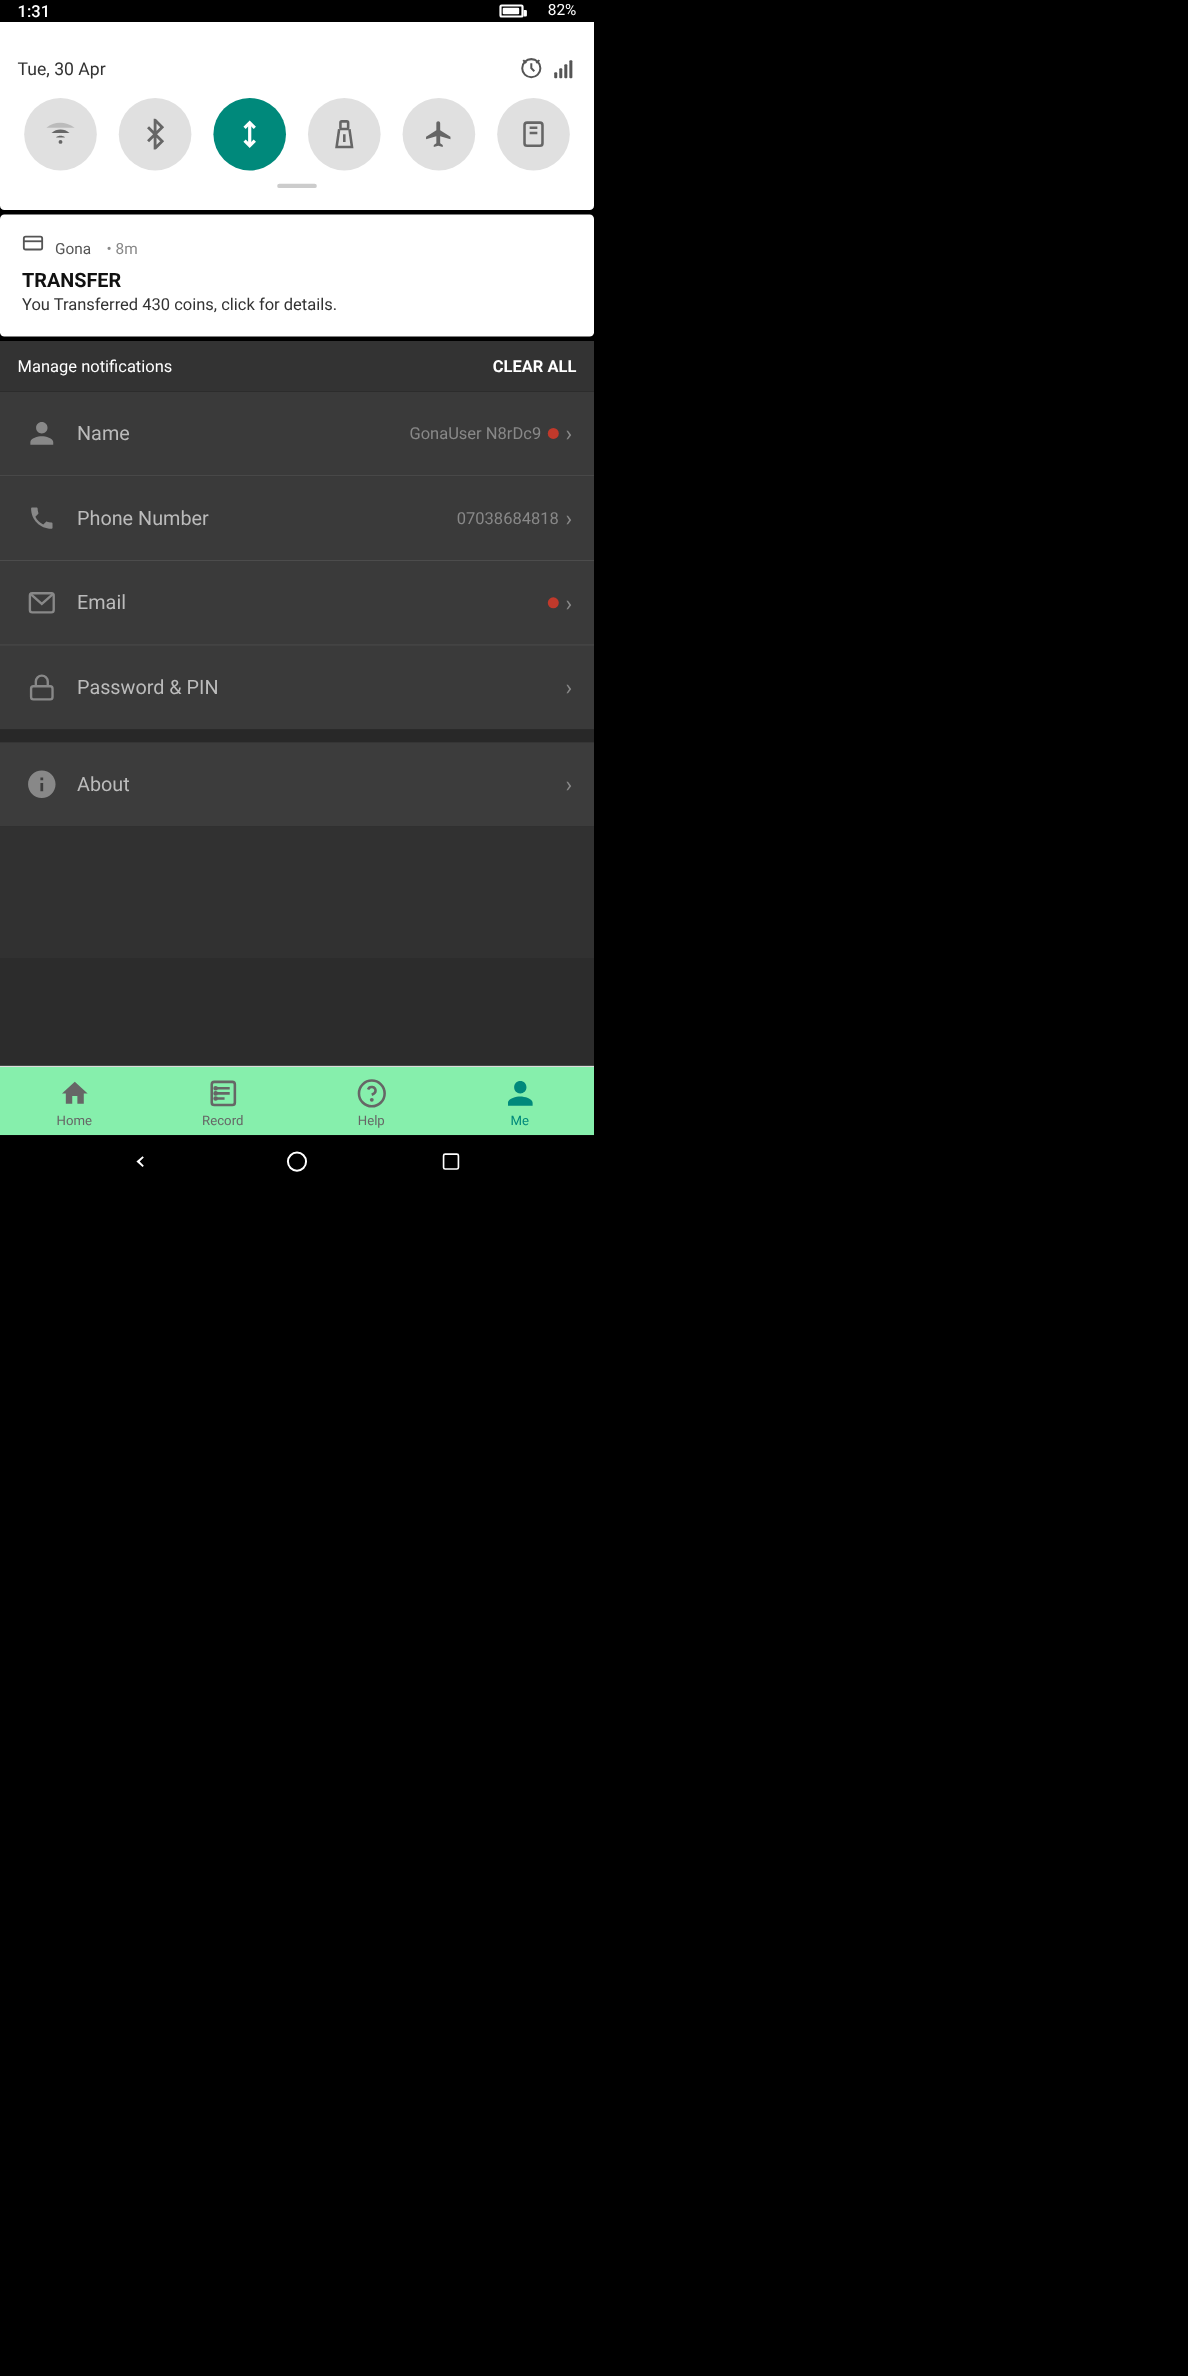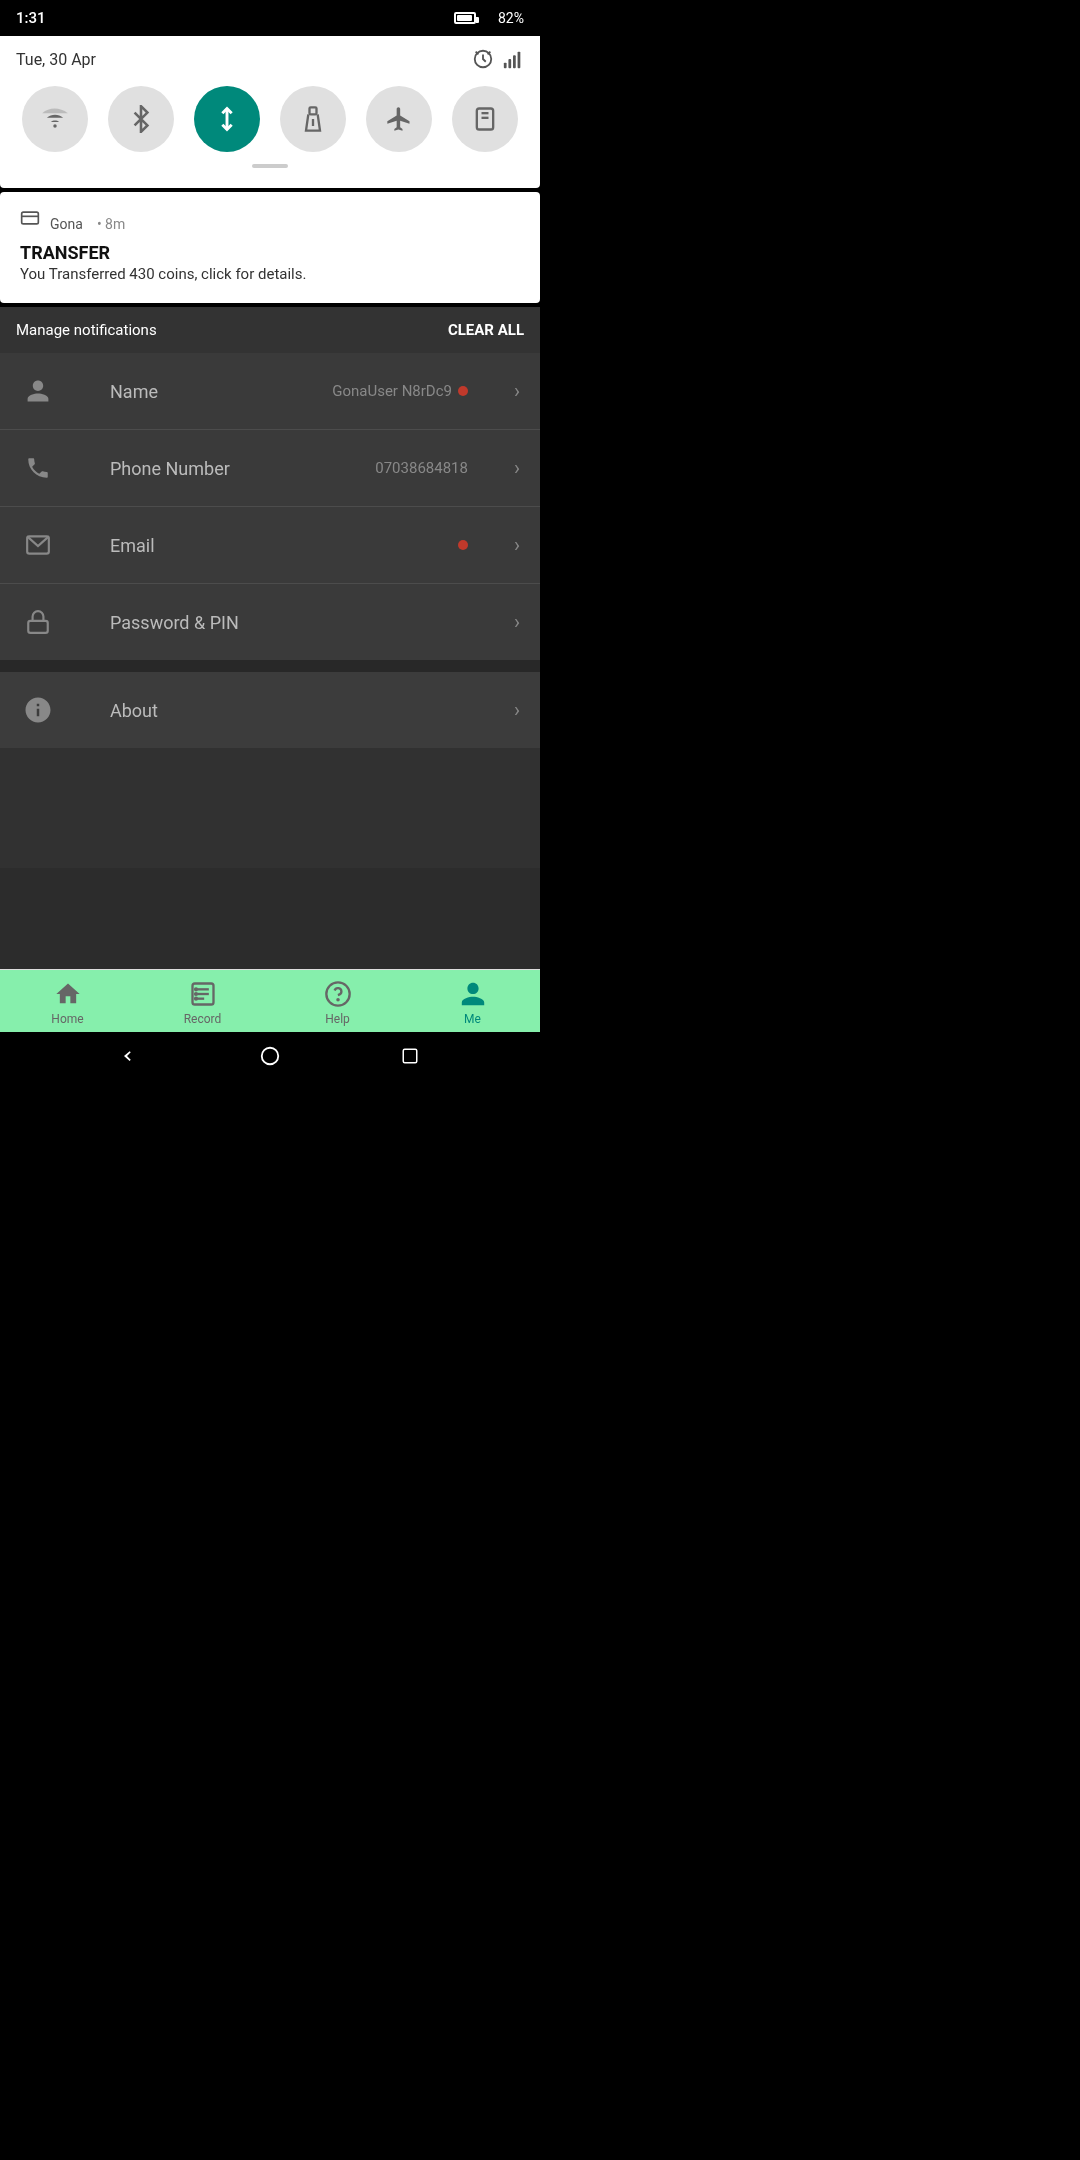--- a/index.html
+++ b/index.html
@@ -14,21 +14,21 @@
     }
 
     
     .status-bar {
       background: #000;
       color: #fff;
       display: flex;
       justify-content: space-between;
       align-items: center;
       padding: 8px 16px;
-      height: 36px;
+      height: 20px;
     }
     .status-time {
       font-size: 15px;
       font-weight: 500;
     }
     .status-right {
       display: flex;
       align-items: center;
       gap: 22px;
       font-size: 14px;
@@ -70,20 +70,21 @@
       background: #fff;
       padding: 12px 16px 20px;
       border-radius: 0 0 4px 4px;
       margin-bottom: 4px;
     }
     .qs-date-row {
       display: flex;
       justify-content: space-between;
       align-items: center;
       margin-bottom: 16px;
+      margin-top: 19px;
     }
     .qs-date {
       font-size: 16px;
       color: #333;
     }
     .qs-icons-right {
       display: flex;
       gap: 8px;
       align-items: center;
       color: #555;
@@ -189,21 +190,20 @@
     .settings-list {
       background: rgba(50,50,50,0.0);
     }
     .settings-item {
       display: flex;
       align-items: center;
       padding: 20px 20px;
       border-bottom: 1px solid rgba(120,120,120,0.3);
       cursor: pointer;
       background: rgba(60,60,60,0.88);
-      gap: 40px;
     }
     .settings-item:last-child {
       border-bottom: none;
     }
     .settings-icon {
       width: 36px;
       height: 36px;
       display: flex;
       align-items: center;
       justify-content: center;

